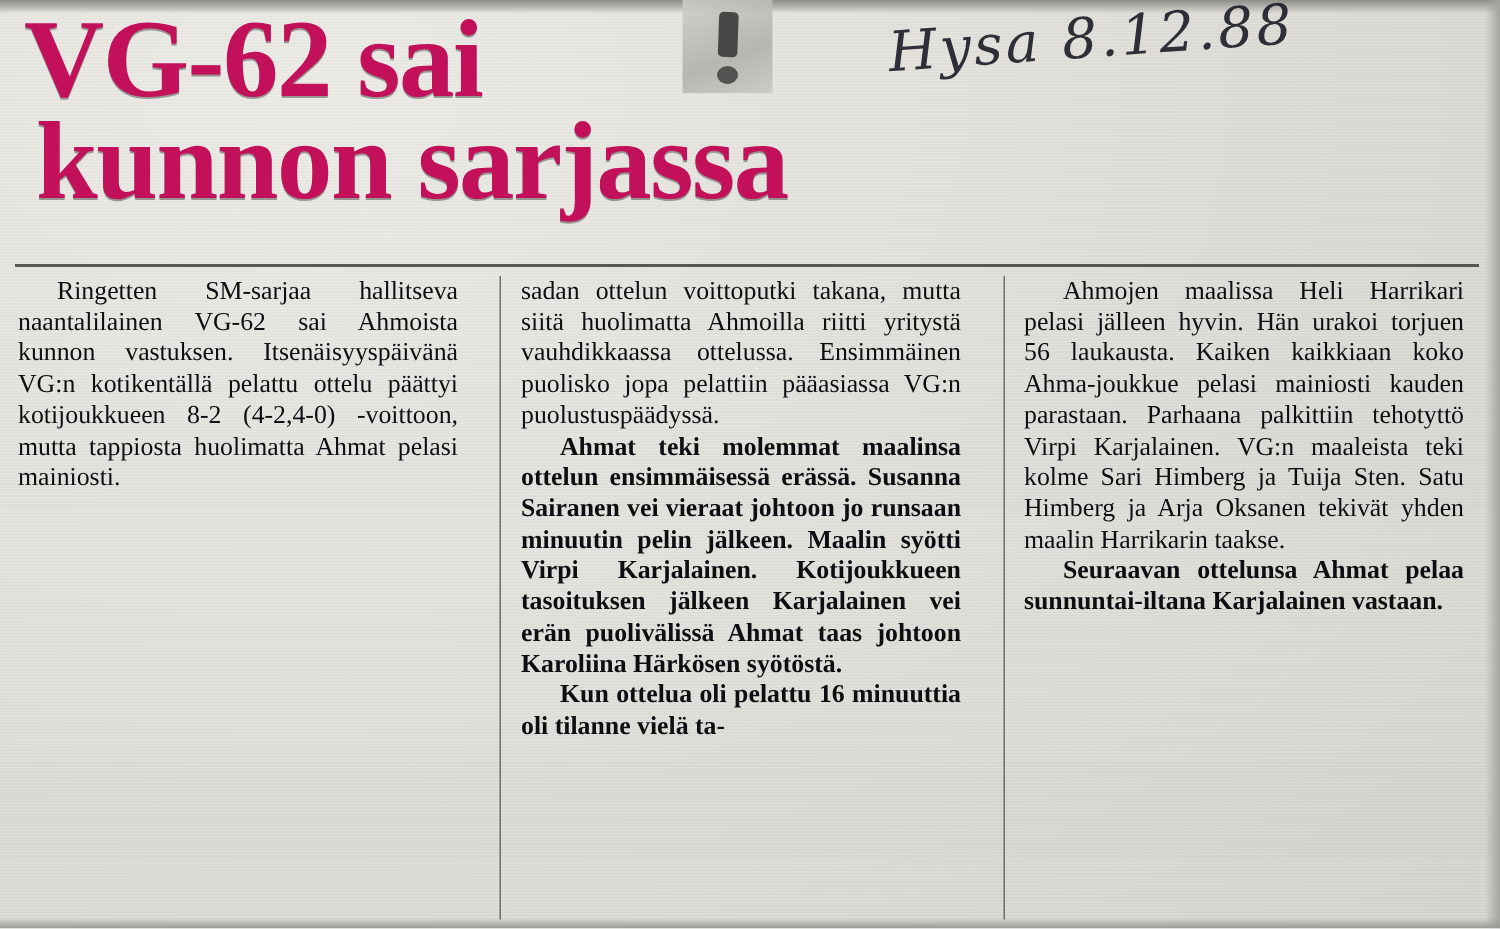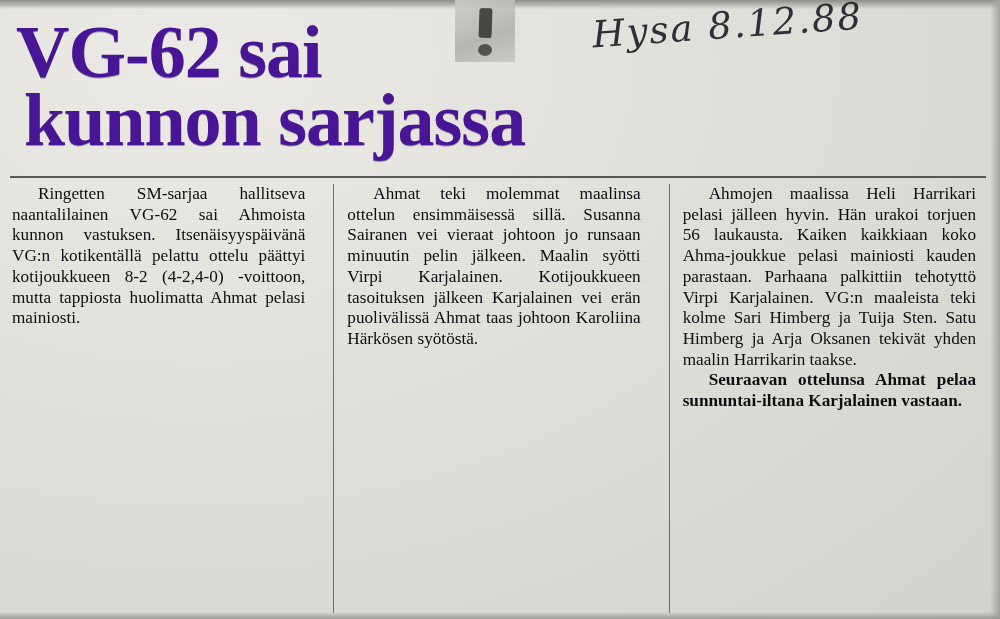--- a/index.html
+++ b/index.html
@@ -79,28 +79,28 @@
     height: 12px;
     background: #3f3f3d;
     border-radius: 50%;
     opacity: .85;
   }
 
   
   .headline {
     position: absolute;
     left: 16px;
-    top: 18px;
+    top: 6px;
     width: 700px;
     font-family: "Liberation Serif", serif;
     font-weight: bold;
     font-size: 74px;
     line-height: 0.92;
     letter-spacing: -1px;
-    color: #4c1d95;
+    color: #be185d;
     text-shadow: 0 1px 0 rgba(0,0,0,0.35);
   }
   .headline .l1 { display: block; }
   .headline .l2 { display: block; margin-left: 8px; }
 
   
   .handwriting {
     position: absolute;
     left: 592px;
     top: 4px;
@@ -191,21 +191,23 @@
   <div class="rule"></div>
 
   <div class="columns">
 
     <div class="col">
       <p class="indent">Ringetten SM-sarjaa hallitseva naantalilainen VG-62 sai Ahmoista kunnon vastuksen. Itsenäisyyspäivänä VG:n kotikentällä pelattu ottelu päättyi kotijoukkueen 8-2 (4-2,4-0) -voittoon, mutta tappiosta huolimatta Ahmat pelasi mainiosti.</p>
     </div>
 
     <div class="col">
       <div class="divider" style="left:0"></div>
-      <p class="indent">Ahmat teki molemmat maalinsa ottelun ensimmäisessä sillä. Susanna Sairanen vei vieraat johtoon jo runsaan minuutin pelin jälkeen. Maalin syötti Virpi Karjalainen. Kotijoukkueen tasoituksen jälkeen Karjalainen vei erän puolivälissä Ahmat taas johtoon Karoliina Härkösen syötöstä.</p>
+      <p>sadan ottelun voittoputki takana, mutta siitä huolimatta Ahmoilla riitti yritystä vauhdikkaassa ottelussa. Ensimmäinen puolisko jopa pelattiin pääasiassa VG:n puolustuspäädyssä.</p>
+      <p class="indent">Ahmat teki molemmat maalinsa ottelun ensimmäisessä erässä. Susanna Sairanen vei vieraat johtoon jo runsaan minuutin pelin jälkeen. Maalin syötti Virpi Karjalainen. Kotijoukkueen tasoituksen jälkeen Karjalainen vei erän puolivälissä Ahmat taas johtoon Karoliina Härkösen syötöstä.</p>
+      <p class="indent">Kun ottelua oli pelattu 16 minuuttia oli tilanne vielä ta-</p>
     </div>
 
     <div class="col">
       <div class="divider" style="left:0"></div>
       <p class="indent">Ahmojen maalissa Heli Harrikari pelasi jälleen hyvin. Hän urakoi torjuen 56 laukausta. Kaiken kaikkiaan koko Ahma-joukkue pelasi mainiosti kauden parastaan. Parhaana palkittiin tehotyttö Virpi Karjalainen. VG:n maaleista teki kolme Sari Himberg ja Tuija Sten. Satu Himberg ja Arja Oksanen tekivät yhden maalin Harrikarin taakse.</p>
       <p class="indent">Seuraavan ottelunsa Ahmat pelaa sunnuntai-iltana Karjalainen vastaan.</p>
     </div>
 
   </div>
 </div>

